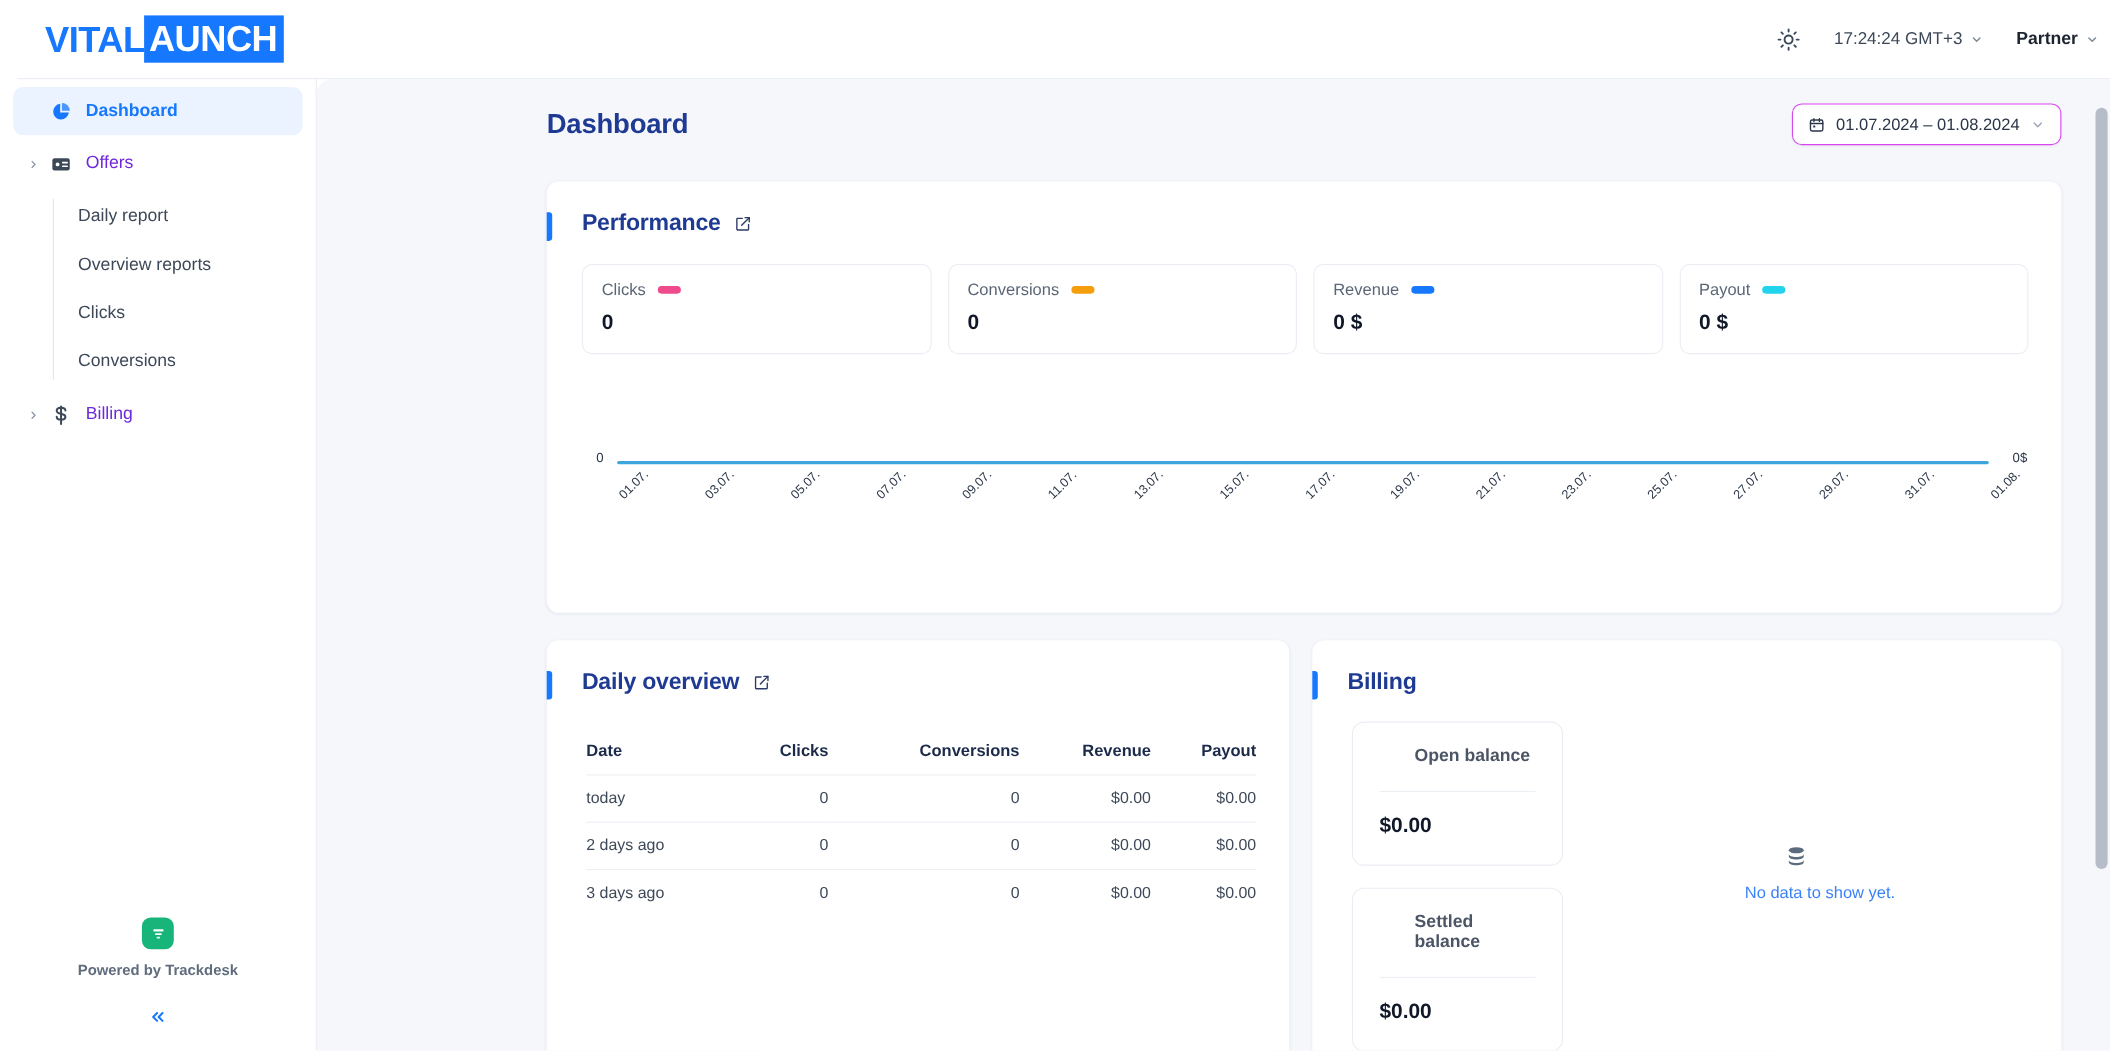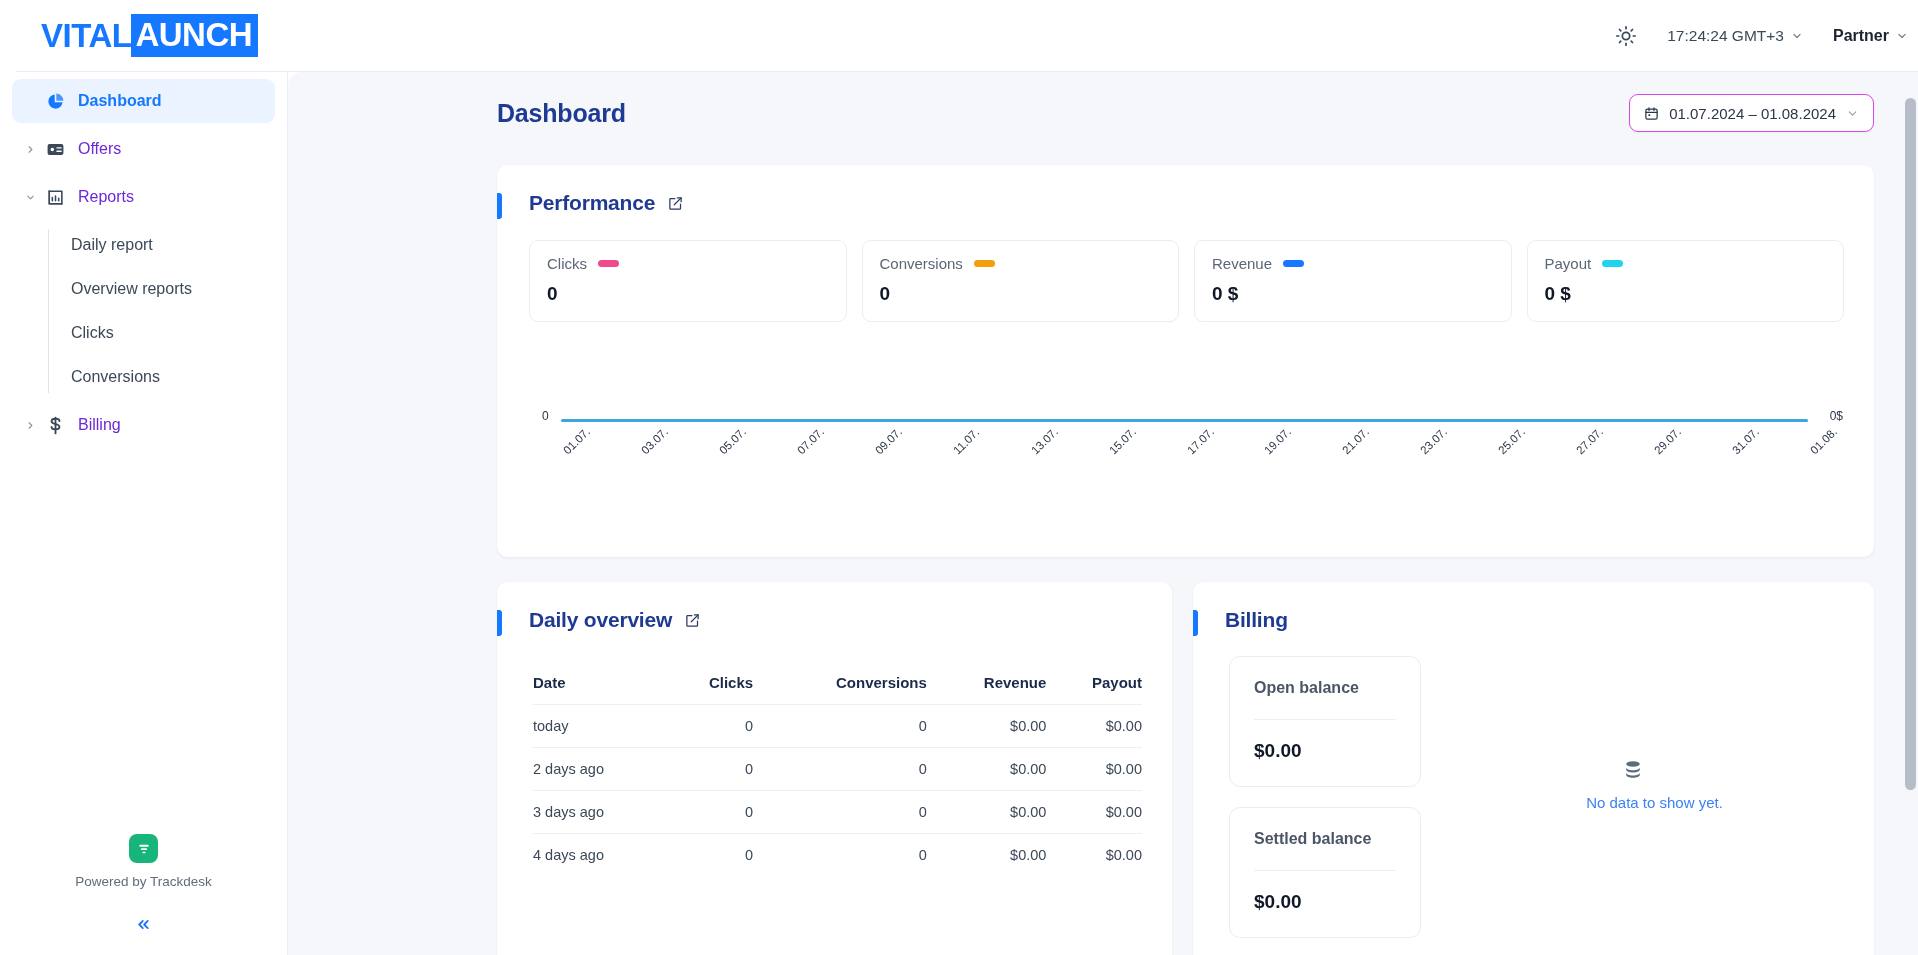--- a/index.html
+++ b/index.html
@@ -63,21 +63,21 @@
     content: ""; position: absolute; left: 48px; top: 6px; bottom: 6px;
     width: 1px; background: #dfe4ec;
   }
   .sub-item {
     height: 44px; display: flex; align-items: center;
     padding-left: 71px; font-size: 16px; color: #3c4858; cursor: pointer;
   }
 
   #side-footer {
     position: absolute; left: 0; right: 0; bottom: 22px;
-    display: flex; flex-direction: column; align-items: center;
+    display: flex; flex-direction: column; align-items: center; font-weight: bold;
   }
   #td-logo {
     width: 29px; height: 29px; border-radius: 8px; background: #18b57a;
     display: flex; align-items: center; justify-content: center;
   }
   #td-logo svg { width: 16px; height: 16px; display:block; }
   #td-text { margin-top: 11px; font-size: 13.5px; color: #606c7d; }
   #collapse-btn { margin-top: 27px; color: #1677ff; cursor: pointer; display:flex; }
   #collapse-btn svg { width: 17px; height: 17px; display:block; }
 
@@ -153,21 +153,21 @@
   th.c-date, td.c-date { text-align: left; }
   td {
     font-size: 14.5px; color: #3c4858; text-align: right;
     padding: 13px 0; border-top: 1px solid #eceff4;
   }
   .tbl-wrap { padding-left: 36px; }
 
   #billing-body { display: flex; padding-left: 36px; margin-top: 24px; }
   #bal-col { width: 192px; display: flex; flex-direction: column; gap: 20px; }
   .bal-card { border: 1px solid #e9edf3; border-radius: 11px; padding: 22px 24px 24px 24px; }
-  .bal-name { font-size: 16px; font-weight: 700; color: #4b5565; }
+  .bal-name { font-size: 16px; font-weight: 700; color: #4b5565; margin-left: 32px; }
   .bal-rule { height: 1px; background: #eceff4; margin: 22px 0 20px 0; }
   .bal-val { font-size: 19px; font-weight: 700; color: #101828; }
   #billing-empty {
     flex: 1; display: flex; flex-direction: column;
     align-items: center; justify-content: center; padding-bottom: 24px;
   }
   #billing-empty .db { width: 22px; height: 22px; display:block; color: #5d6b7f; }
   #billing-empty .msg { margin-top: 13px; font-size: 15px; color: #3b82f6; margin-left: 44px; }
 
   
@@ -230,35 +230,20 @@
       <svg viewBox="0 0 24 24" fill="currentColor">
           <rect x="2" y="5" width="20" height="14" rx="2.5"></rect>
           <circle cx="8" cy="12" r="2.2" fill="#fff"></circle>
           <rect x="13" y="9" width="7" height="1.8" rx=".9" fill="#fff"></rect>
           <rect x="13" y="13.2" width="7" height="1.8" rx=".9" fill="#fff"></rect>
         </svg>
     </span>
     <span class="nav-label">Offers</span>
   </div>
 
-  <div class="nav-item">
-    <span class="nav-caret">
-      <svg viewBox="0 0 24 24" fill="none" stroke="currentColor" stroke-width="2.4" stroke-linecap="round" stroke-linejoin="round">
-          <polyline points="6 9 12 15 18 9"></polyline>
-        </svg>
-    </span>
-    <span class="nav-ico">
-      <svg viewBox="0 0 24 24" fill="none" stroke="currentColor" stroke-width="2" stroke-linecap="round" stroke-linejoin="round">
-        <path d="M4 4v16h16" stroke-width="2.2"></path>
-          <path d="M4 4h16v16"></path>
-          <path d="M8 16v-4M12 16v-6M16 16v-3"></path>
-      </svg>
-    </span>
-    <span class="nav-label">Reports</span>
-  </div>
 
   <div id="subnav">
     <div class="sub-item">
         <span>Daily report</span>
       </div>
     <div class="sub-item">
         <span>Overview reports</span>
       </div>
     <div class="sub-item">
         <span>Clicks</span>
@@ -425,27 +410,20 @@
                   <td>$0.00</td>
                   <td>$0.00</td>
                 </tr>
                 <tr>
                   <td class="c-date">3 days ago</td>
                   <td>0</td>
                   <td>0</td>
                   <td>$0.00</td>
                   <td>$0.00</td>
                 </tr>
-                <tr>
-                  <td class="c-date">4 days ago</td>
-                  <td>0</td>
-                  <td>0</td>
-                  <td>$0.00</td>
-                  <td>$0.00</td>
-                </tr>
               </tbody>
           </table>
         </div>
       </div>
 
       <div id="billing-card" class="card">
         <div class="sec-head">
           <span class="sec-bar"></span>
           <span class="sec-title">Billing</span>
         </div>

